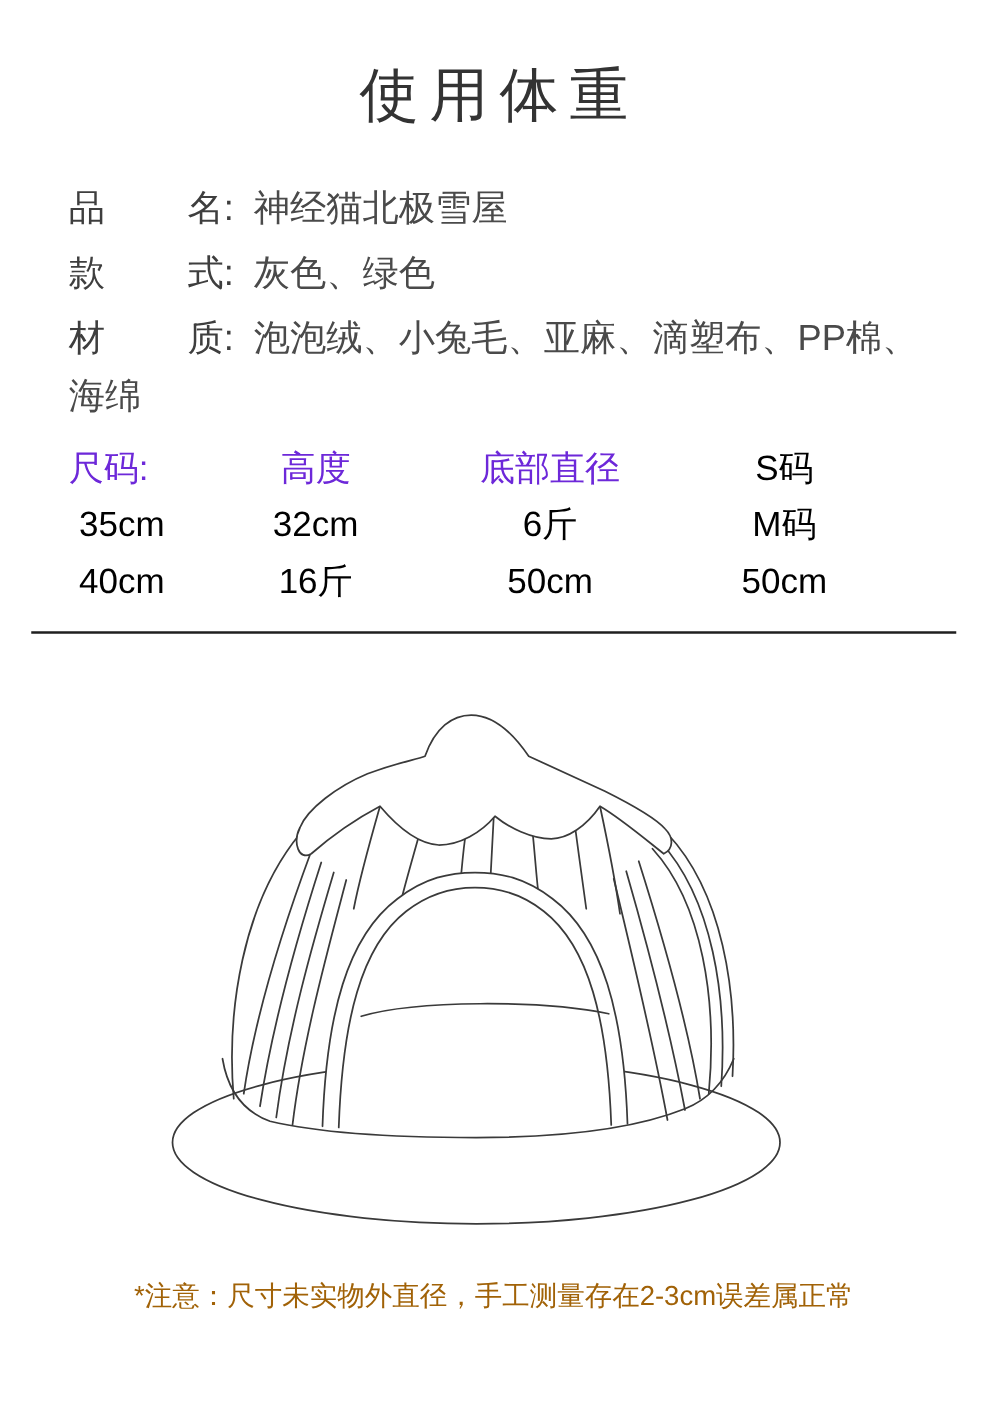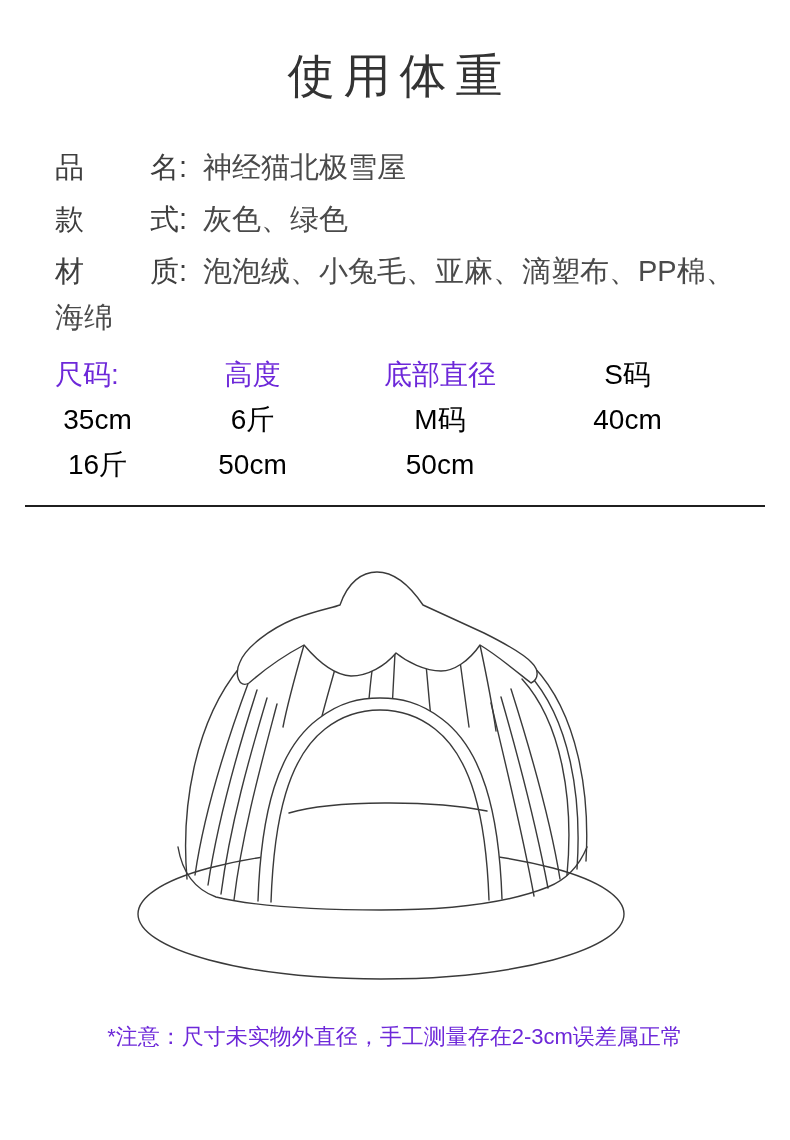--- a/index.html
+++ b/index.html
@@ -85,21 +85,21 @@
   
   .illustration {
     display: block;
     margin: 44px auto 0 auto;
   }
   
   .footnote {
     margin: 16px 0 0 0;
     text-align: center;
     font-size: 22px;
-    color: #6d28d9;
+    color: #a16207;
     line-height: 30px;
   }
 </style>
 </head>
 <body>
 
 <div class="page">
 
   <h1 class="page-title">使用体重</h1>
 
@@ -129,20 +129,21 @@
 
   </div>
 
   <div class="size-table">
     <div class="cell head head-size">尺码:</div>
     <div class="cell head">高度</div>
     <div class="cell head">底部直径</div>
 
     <div class="cell">S码</div>
     <div class="cell">35cm</div>
+    <div class="cell">32cm</div>
     <div class="cell">6斤</div>
 
     <div class="cell">M码</div>
     <div class="cell">40cm</div>
     <div class="cell">16斤</div>
 
     <div class="cell">50cm</div>
     <div class="cell">50cm</div>
   </div>
 

